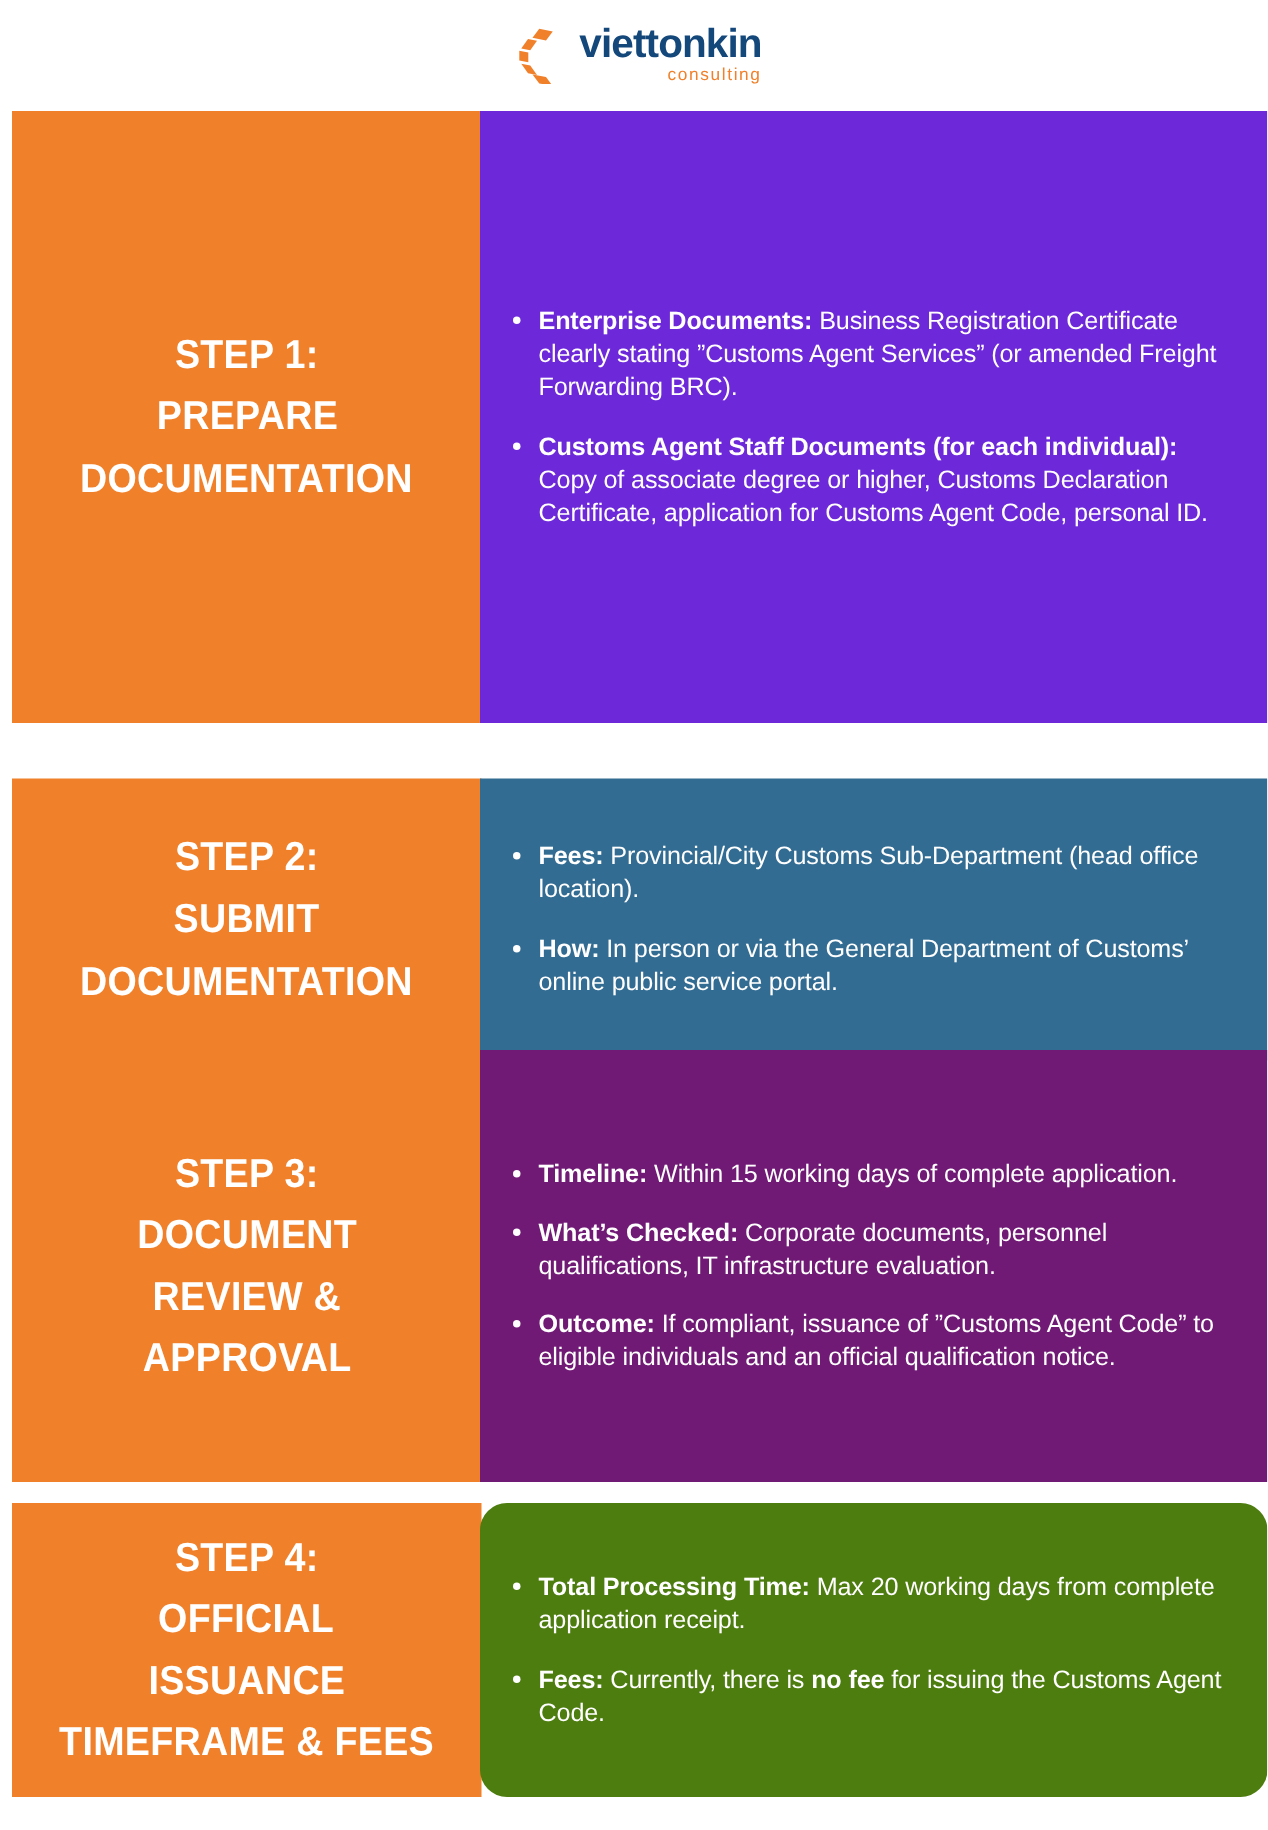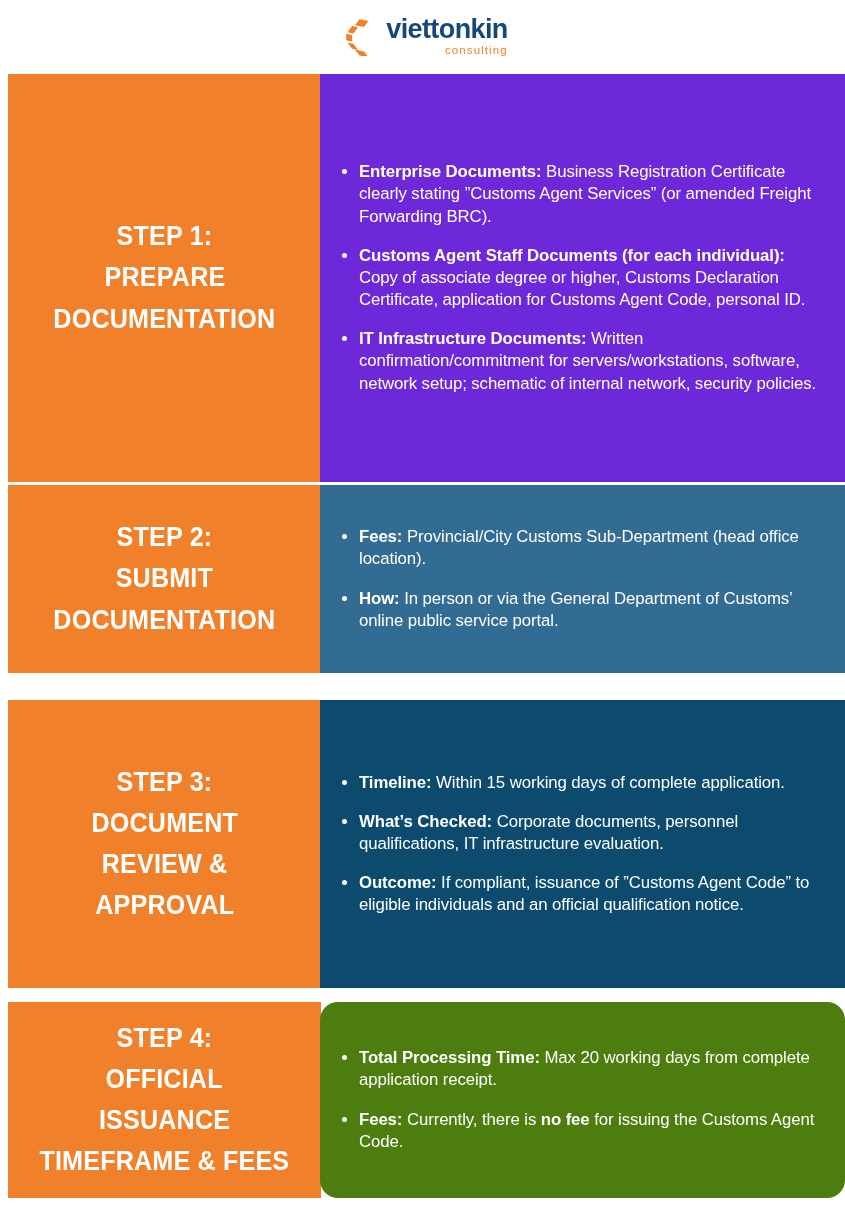--- a/index.html
+++ b/index.html
@@ -142,21 +142,21 @@
     background: #ffffff;
   }
 
   .bullets li b {
     font-weight: bold;
   }
 
   
   .panel-1 { background: #6d28d9; }
   .panel-2 { background: #336c92; }
-  .panel-3 { background: #0c4a6e; }
+  .panel-3 { background: #701a75; }
   .panel-4 { background: #4d7c0f; border-radius: 18px; }
 </style>
 </head>
 <body>
 
 <div class="page">
 
   <div class="header">
     <div class="logo">
       <span class="logo-mark">
@@ -180,26 +180,25 @@
   <div class="step-row" style="top:74px;height:410px;">
     <div class="step-title-panel" style="height:408px;">
       <div class="step-title-line">STEP 1:</div>
       <div class="step-title-line">PREPARE</div>
       <div class="step-title-line">DOCUMENTATION</div>
     </div>
     <div class="step-body-panel panel-1" style="height:408px;">
       <ul class="bullets">
         <li><b>Enterprise Documents:</b><span> Business Registration Certificate clearly stating ”Customs Agent Services” (or amended Freight Forwarding BRC).</span></li>
         <li><b>Customs Agent Staff Documents (for each individual):</b><span> Copy of associate degree or higher, Customs Declaration Certificate, application for Customs Agent Code, personal ID.</span></li>
-        <li><b>IT Infrastructure Documents:</b><span> Written confirmation/commitment for servers/workstations, software, network setup; schematic of internal network, security policies.</span></li>
-      </ul>
-    </div>
-  </div>
-
-  <div class="step-row" style="top:485px;height:190px;">
+      </ul>
+    </div>
+  </div>
+
+  <div class="step-row" style="top:519px;height:190px;">
     <div class="step-title-panel" style="height:188px;">
       <div class="step-title-line">STEP 2:</div>
       <div class="step-title-line">SUBMIT</div>
       <div class="step-title-line">DOCUMENTATION</div>
     </div>
     <div class="step-body-panel panel-2" style="height:188px;">
       <ul class="bullets">
         <li><b>Fees:</b><span> Provincial/City Customs Sub-Department (head office location).</span></li>
         <li><b>How:</b><span> In person or via the General Department of Customs’ online public service portal.</span></li>
       </ul>

